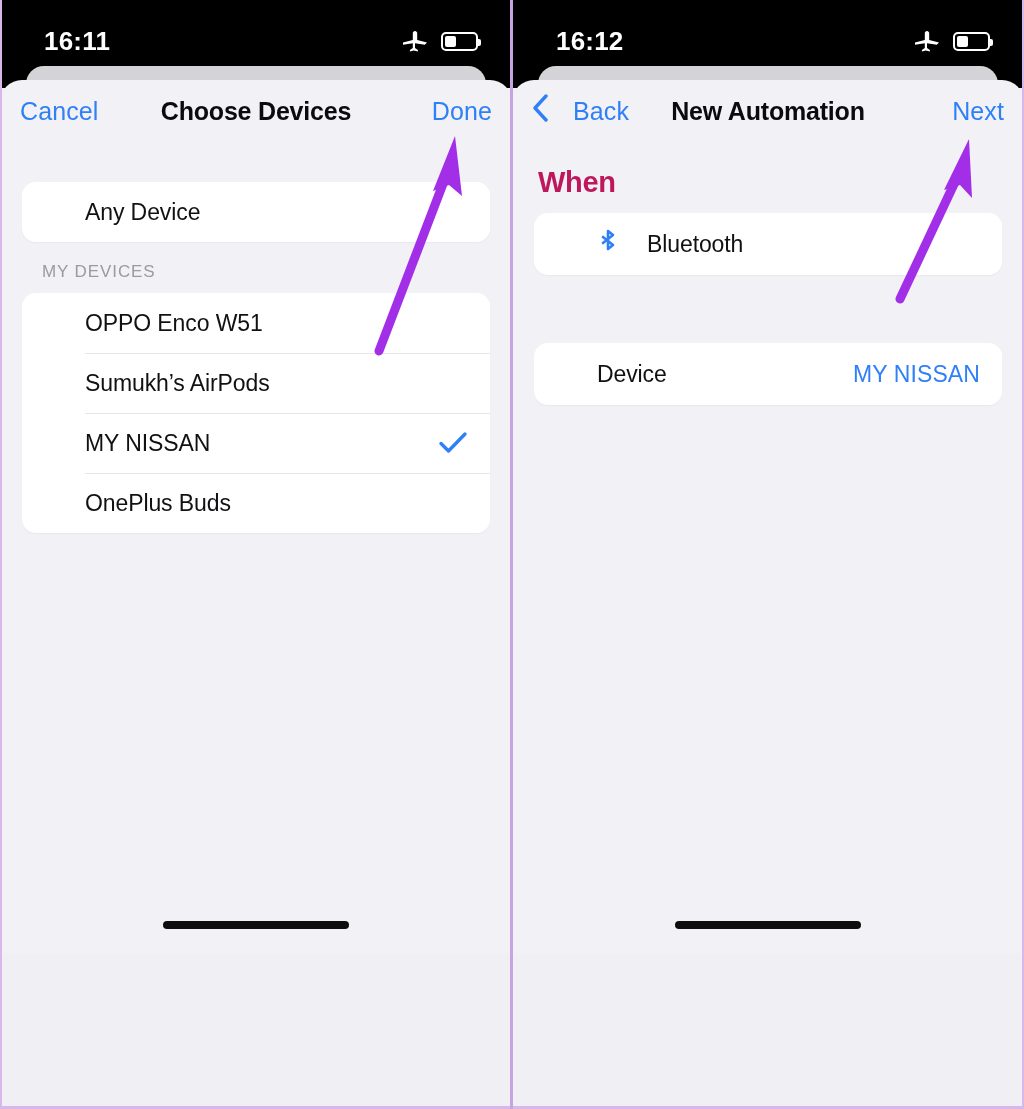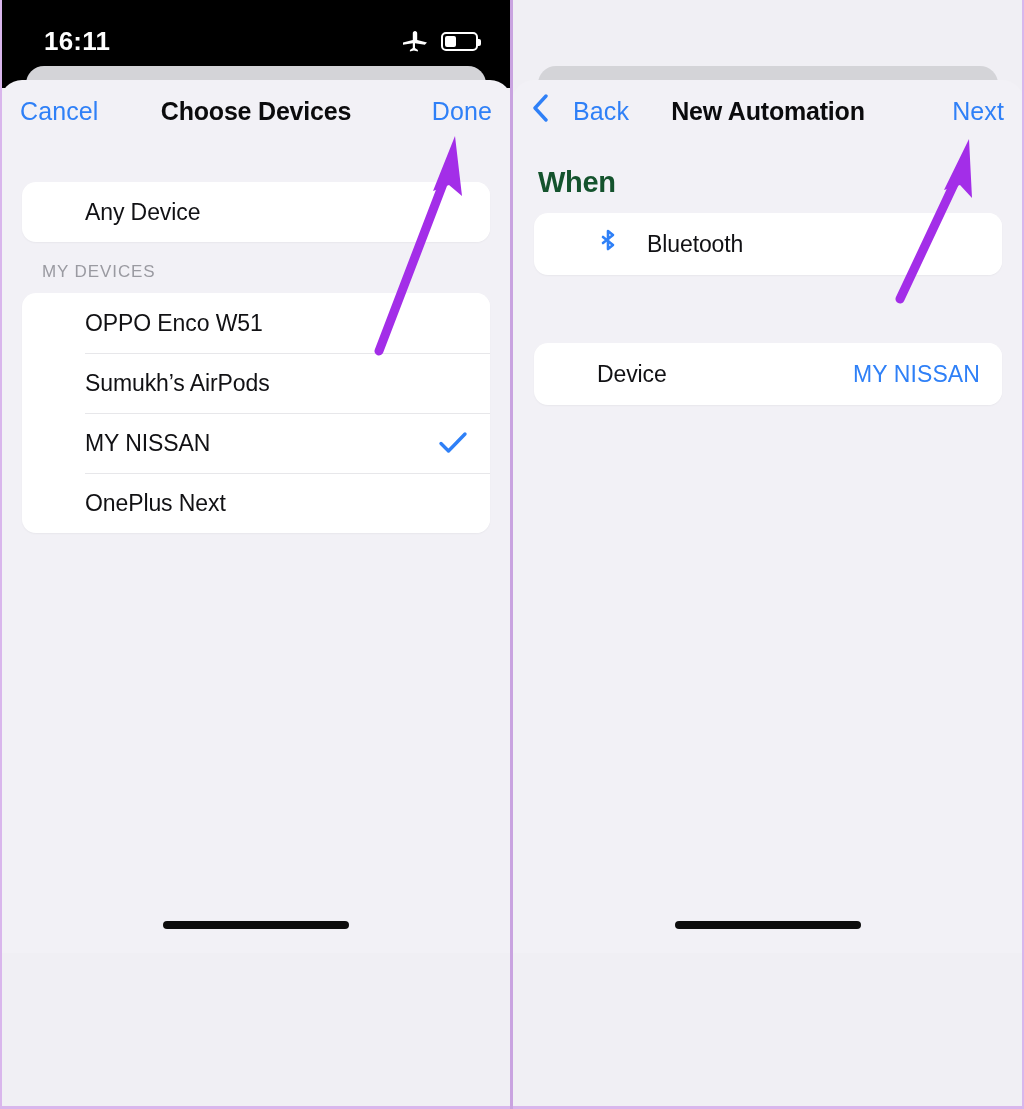--- a/index.html
+++ b/index.html
@@ -134,21 +134,21 @@
     letter-spacing:-0.2px;
     white-space:nowrap;
   }
 
   
   .content { padding:0 22px; position:relative; }
 
   .section-head {
     font-size:29px;
     font-weight:700;
-    color:#14532d;
+    color:#be185d;
     letter-spacing:-0.3px;
     padding:24px 4px 14px 4px;
   }
 
   .group-label {
     font-size:17px;
     color:#9a9aa1;
     letter-spacing:0.9px;
     padding:20px 0 11px 20px;
     text-transform:uppercase;
@@ -279,33 +279,46 @@
           <div class="row row-tall">
             <span class="row-label">MY NISSAN</span>
             <span class="check">
               <svg width="30" height="26" viewBox="0 0 30 26">
                   <path d="M3 13.5 10.5 21 27 4" fill="none" stroke="#2f80f7" stroke-width="3.4" stroke-linecap="round" stroke-linejoin="round"></path>
                 </svg>
             </span>
           </div>
 
           <div class="row row-tall">
-            <span class="row-label">OnePlus Next</span>
+            <span class="row-label">OnePlus Buds</span>
           </div>
 
         </div>
 
       </div>
 
       <div class="home-indicator"></div>
     </div>
   </div>
 
   <div class="panel">
 
+    <div class="statusbar">
+      <div class="sb-time">16:12</div>
+      <div class="sb-right">
+        <span class="sb-icon-plane">
+          <svg width="26" height="24" viewBox="0 0 26 24">
+              <path fill="#fff" d="M25 13.6 15.2 11V4.2c0-1.2-1-2.2-2.2-2.2s-2.2 1-2.2 2.2V11L1 13.6v2.2l9.8-1.6v4.8l-2.9 1.9v1.5l4-1 4 1v-1.5l-2.9-1.9v-4.8l9.8 1.6z"></path>
+            </svg>
+        </span>
+        <span class="battery">
+          <span class="battery-fill" style="width:11px;"></span>
+        </span>
+      </div>
+    </div>
 
     <div class="sheet-back"></div>
 
     <div class="sheet">
 
       <div class="navbar">
         <div class="nav-left">
           <button class="nav-btn back">
             <span class="chev">
               <svg width="17" height="28" viewBox="0 0 17 28">

